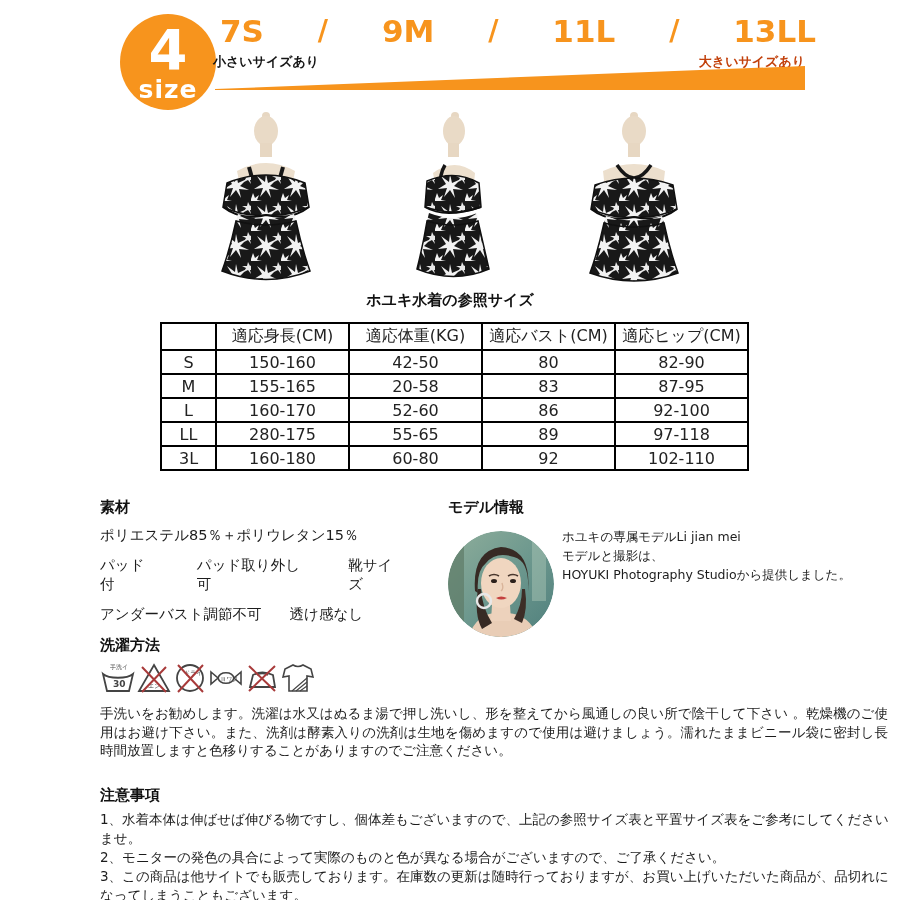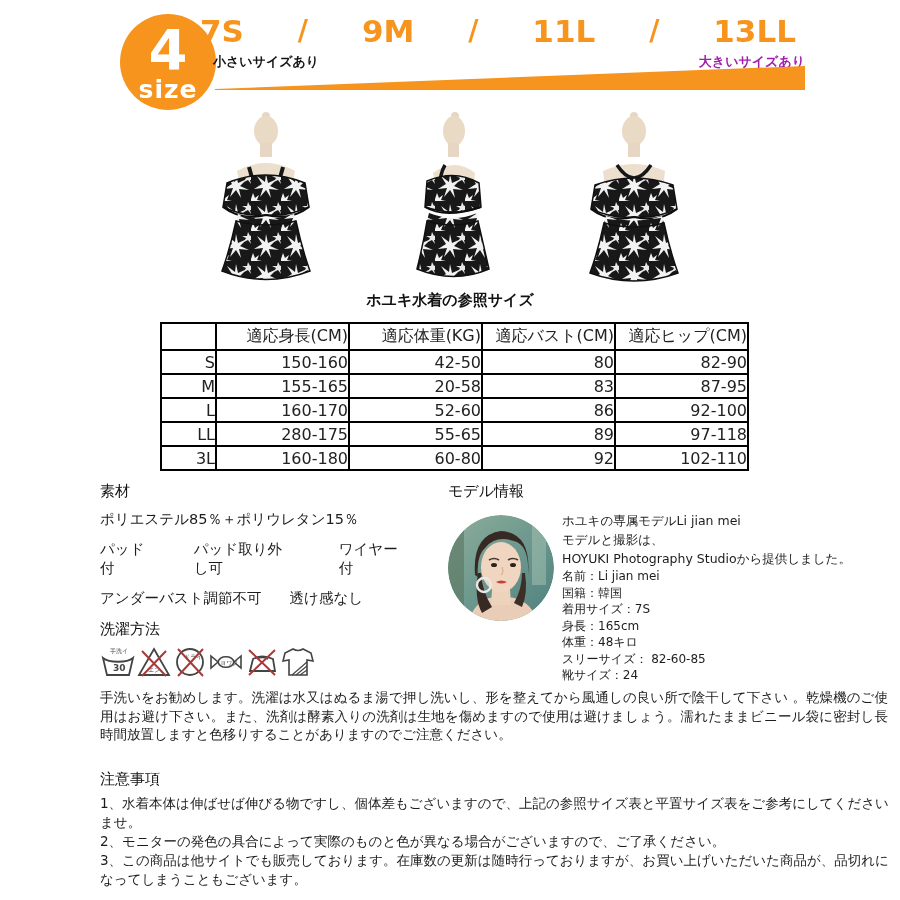--- a/index.html
+++ b/index.html
@@ -6,46 +6,46 @@
   html,body { width:900px; height:900px; background:#ffffff; }
   body { font-family:"DejaVu Sans","Liberation Sans",sans-serif; color:#1c1c1c; position:relative; overflow:hidden; }
   .page { position:relative; width:900px; height:900px; }
 
   
   .badge { position:absolute; left:120px; top:14px; width:96px; height:96px; border-radius:50%;
            background:#F7941D; color:#fff; text-align:center; }
   .badge-num { font-size:56px; font-weight:700; line-height:60px; margin-top:6px; }
   .badge-lbl { font-size:25px; font-weight:700; line-height:20px; letter-spacing:1px; }
 
-  .sizes-row { position:absolute; left:200px; top:14px; width:596px; display:flex;
+  .sizes-row { position:absolute; left:220px; top:14px; width:596px; display:flex;
                justify-content:space-between; align-items:center;
                color:#F7941D; font-weight:700; font-size:31px; line-height:34px; }
   .size-sep { font-size:28px; }
   .size-note-left  { position:absolute; left:213px; top:53px; font-size:13px; color:#141414; font-weight:600; }
-  .size-note-right { position:absolute; right:95px; top:53px; font-size:13px; color:#a21caf; font-weight:600; }
+  .size-note-right { position:absolute; right:95px; top:53px; font-size:13px; color:#c2410c; font-weight:600; }
   .wedge { position:absolute; left:215px; top:66px; width:590px; height:24px; background:#F7941D;
            clip-path:polygon(0 96%, 100% 0, 100% 100%, 0 100%); }
 
   
   .product-row { position:absolute; left:0; top:110px; width:900px; display:flex;
                  justify-content:center; gap:34px; }
   .product-view { width:150px; height:180px; }
 
   
   .table-title { position:absolute; top:291px; left:0; width:900px; text-align:center;
                  font-size:15px; font-weight:700; color:#111; }
   .size-table { position:absolute; top:322px; left:160px; border-collapse:collapse; table-layout:fixed; }
-  .size-table th, .size-table td { border:2px solid #000; text-align:right; font-size:16px;
+  .size-table th, .size-table td { border:2px solid #000; text-align:center; font-size:16px;
                  font-weight:400; color:#222; padding:1px 0; height:24px; }
   .size-table th { height:27px; }
   .col-size { width:55px; } .col-v { width:133px; }
 
   
   .material { position:absolute; left:100px; top:482px; width:345px; }
-  .sec-heading { font-size:15px; font-weight:400; color:#111; }
+  .sec-heading { font-size:15px; font-weight:700; color:#111;margin-top:16px; }
   .material-comp { margin-top:9px; font-size:14.5px; }
   .material-line { display:flex; margin-top:11px; font-size:14.5px; }
   .material-line.g1 span { margin-right:42px; }
   .material-line.g2 span { margin-right:28px; }
 
   
   .model { position:absolute; left:448px; top:482px; width:420px; }
   .model-body { display:flex; margin-top:14px; }
   .model-photo { width:106px; height:106px; border-radius:50%; overflow:hidden; flex:none; }
   .model-text { margin-left:8px; margin-top:-4px; }
@@ -193,21 +193,21 @@
       </tr>
     </tbody>
   </table>
 
   <div class="material">
     <div class="sec-heading">素材</div>
     <div class="material-comp">ポリエステル85％＋ポリウレタン15％</div>
     <div class="material-line g1">
       <span>パッド付</span>
       <span>パッド取り外し可</span>
-      <span>ワイヤー付</span>
+      <span>靴サイズ</span>
     </div>
     <div class="material-line g2">
       <span>アンダーバスト調節不可</span>
       <span>透け感なし</span>
     </div>
   </div>
 
   <div class="model">
     <div class="sec-heading">モデル情報</div>
     <div class="model-body">
@@ -242,29 +242,20 @@
             <circle cx="36" cy="70" r="7" fill="none" stroke="#e8e8e8" stroke-width="2.4"></circle>
           </g>
         </svg>
       </div>
       <div class="model-text">
         <div class="model-intro">
           <div>ホユキの専属モデルLi jian mei</div>
           <div>モデルと撮影は、</div>
           <div>HOYUKI Photography Studioから提供しました。</div>
         </div>
-        <div class="model-details">
-          <div>名前：Li jian mei</div>
-          <div>国籍：韓国</div>
-          <div>着用サイズ：7S</div>
-          <div>身長：165cm</div>
-          <div>体重：48キロ</div>
-          <div>スリーサイズ： 82-60-85</div>
-          <div>靴サイズ：24</div>
-        </div>
       </div>
     </div>
   </div>
 
   <div class="washing">
     <div class="sec-heading">洗濯方法</div>
     <div class="wash-icons">
       <svg class="wash-icon" viewBox="0 0 36 34">
         <text x="10" y="8" font-size="6" fill="#444">手洗イ</text>
         <path d="M3 13 C9 18 27 18 33 13 L29 30 L7 30 Z" fill="none" stroke="#444" stroke-width="1.8"></path>

